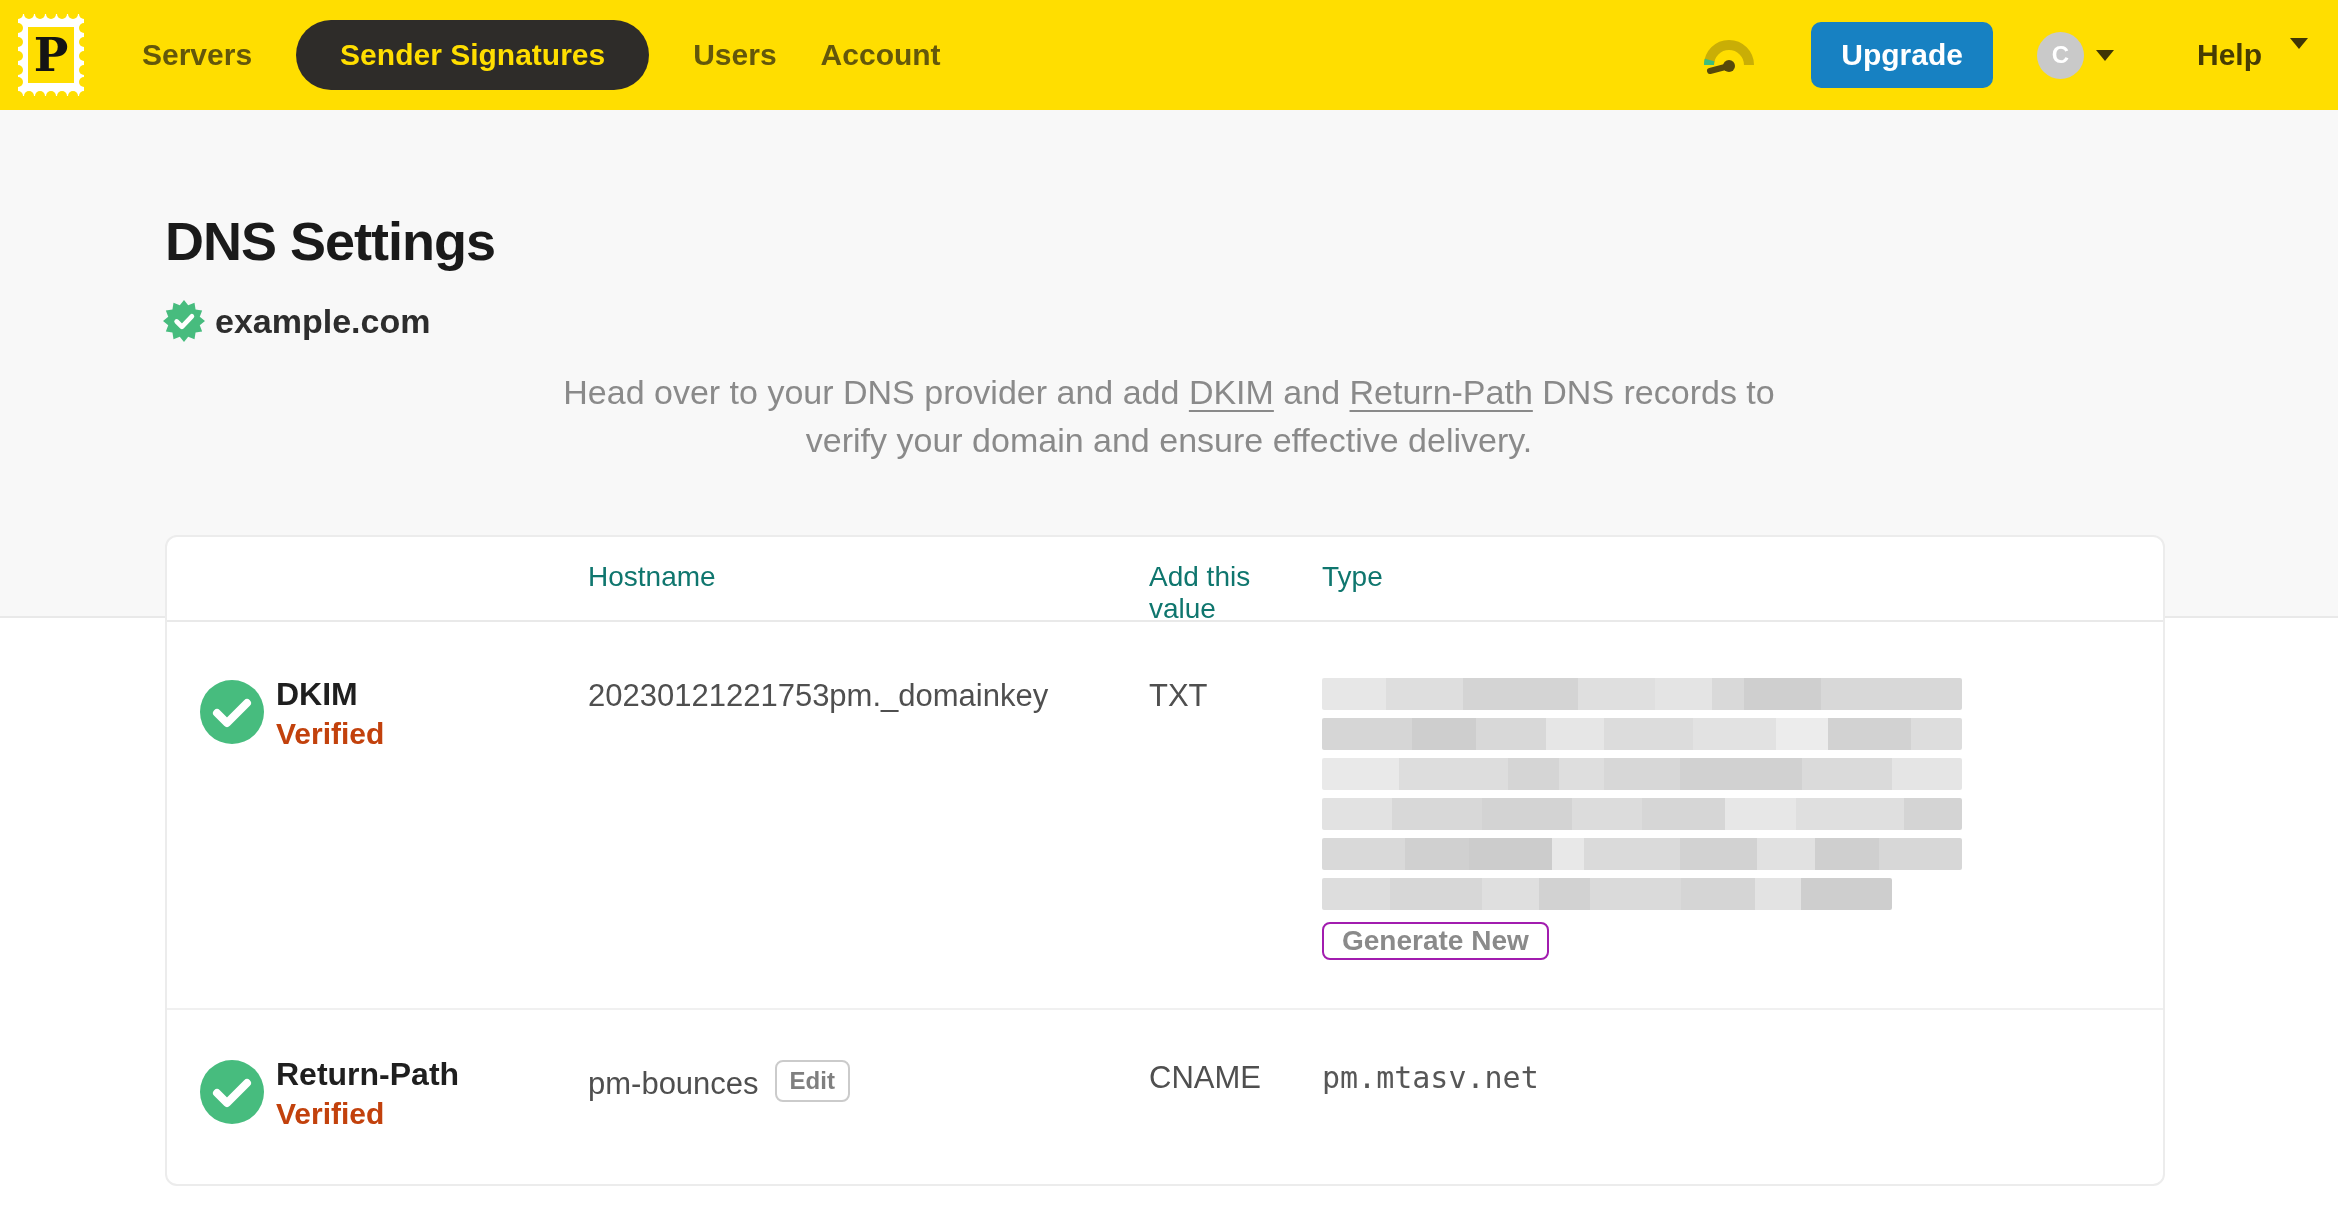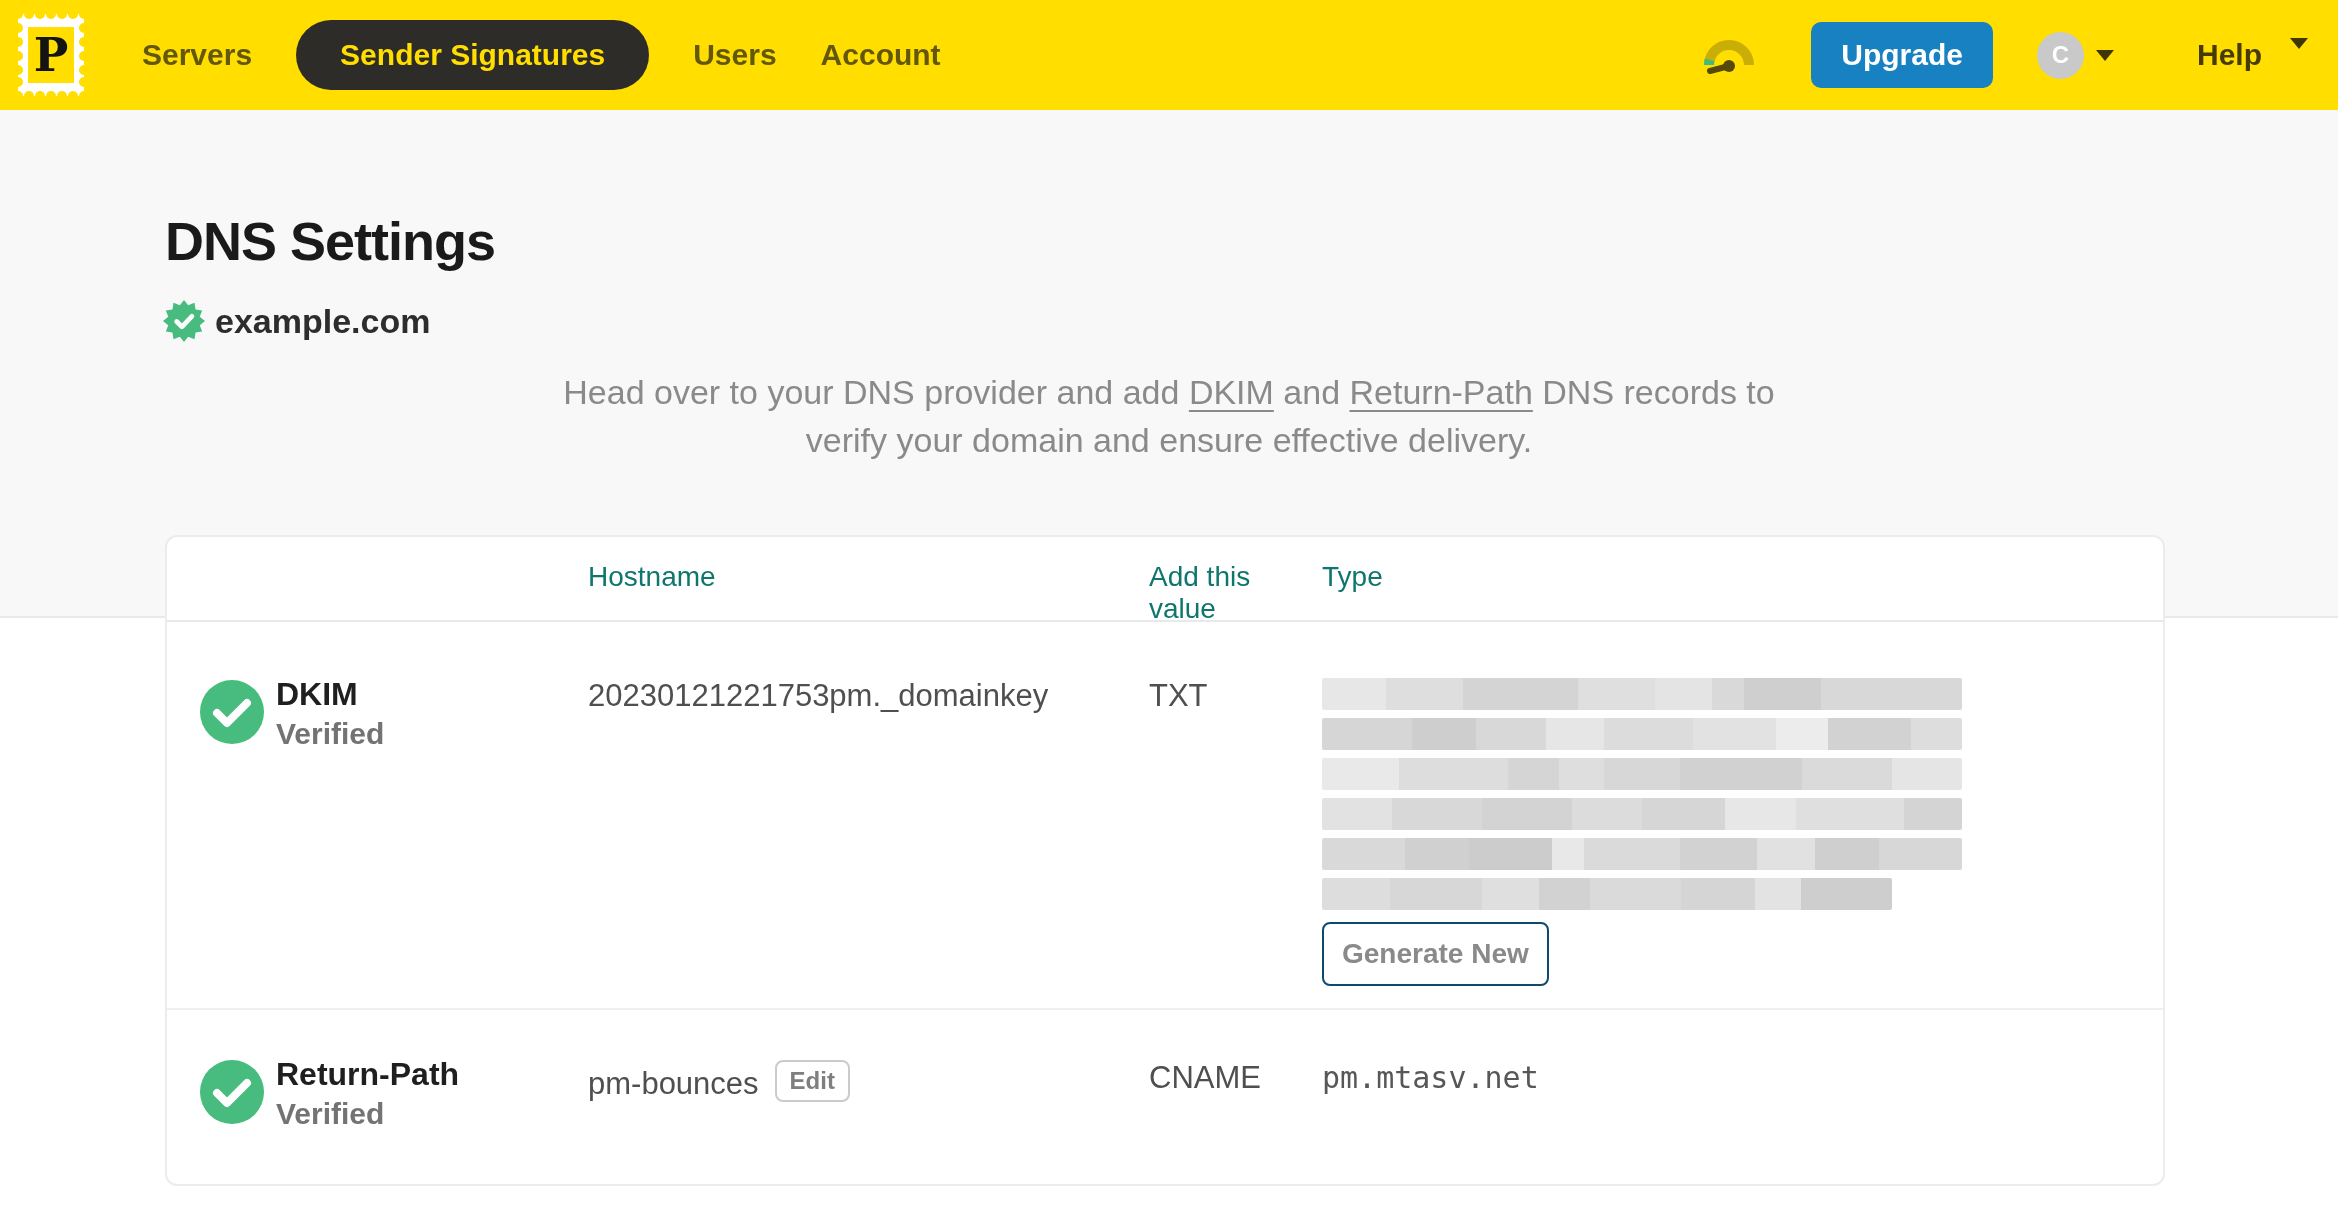--- a/index.html
+++ b/index.html
@@ -51,38 +51,38 @@
   .thead { height:85px; border-bottom:2px solid #E9E9E9; }
   .th { padding-top:24px; font-size:28px; color:#0f766e; }
   .row1 { height:388px; border-bottom:2px solid #F0F0F0; }
   .row2 { height:174px; }
   .cell-status { padding-left:33px; display:flex; align-items:flex-start; gap:12px; }
   .row1 .cell-status { padding-top:52px; }
   .row2 .cell-status { padding-top:44px; }
   .check-circle { width:64px; height:64px; border-radius:50%; background:#47BC7E; flex:none;
     display:flex; align-items:center; justify-content:center; margin-top:6px; }
   .rec-name { font-size:32px; font-weight:bold; color:#1f1f1f; line-height:40px; }
-  .rec-status { font-size:30px; font-weight:bold; color:#737373; line-height:40px; }
+  .rec-status { font-size:30px; font-weight:bold; color:#c2410c; line-height:40px; }
   .cell-host { font-size:31px; color:#4f4f4f; }
   .row1 .cell-host, .row1 .cell-type, .row1 .cell-value { padding-top:56px; }
   .row2 .cell-host, .row2 .cell-type, .row2 .cell-value { padding-top:50px; }
   .cell-type { font-size:31px; color:#4f4f4f; }
   .host-flex { display:flex; align-items:flex-end; gap:16px; }
   .edit-btn { background:#ffffff; border:2px solid #cbcbcb; border-radius:8px; color:#7f7f7f;
     font-family:inherit; font-size:24px; font-weight:bold; height:42px; padding:0 13px; cursor:pointer; }
   .redacted { width:640px; }
   .rl { height:32px; border-radius:2px; margin-bottom:8px; width:640px; }
   .rl1{background:linear-gradient(90deg,#e7e7e7 0 10%,#dedede 10% 22%,#d4d4d4 22% 40%,#dfdfdf 40% 52%,#e4e4e4 52% 61%,#d9d9d9 61% 66%,#cfcfcf 66% 78%,#d8d8d8 78% 100%);}
   .rl2{background:linear-gradient(90deg,#d6d6d6 0 14%,#cecece 14% 24%,#d8d8d8 24% 35%,#e6e6e6 35% 44%,#dcdcdc 44% 58%,#e2e2e2 58% 71%,#ececec 71% 79%,#d2d2d2 79% 92%,#dddddd 92% 100%);}
   .rl3{background:linear-gradient(90deg,#e9e9e9 0 12%,#dddddd 12% 29%,#d5d5d5 29% 37%,#dedede 37% 44%,#d7d7d7 44% 56%,#d1d1d1 56% 75%,#dadada 75% 89%,#e5e5e5 89% 100%);}
   .rl4{background:linear-gradient(90deg,#e2e2e2 0 11%,#d8d8d8 11% 25%,#d3d3d3 25% 39%,#dcdcdc 39% 50%,#d6d6d6 50% 63%,#e7e7e7 63% 74%,#dfdfdf 74% 91%,#d4d4d4 91% 100%);}
   .rl5{background:linear-gradient(90deg,#d9d9d9 0 13%,#d0d0d0 13% 23%,#cccccc 23% 36%,#e8e8e8 36% 41%,#dadada 41% 56%,#d2d2d2 56% 68%,#e1e1e1 68% 77%,#cfcfcf 77% 87%,#d7d7d7 87% 100%);}
   .rl6{background:linear-gradient(90deg,#dddddd 0 12%,#d7d7d7 12% 28%,#dfdfdf 28% 38%,#d2d2d2 38% 47%,#dadada 47% 63%,#d5d5d5 63% 76%,#e3e3e3 76% 84%,#cecece 84% 100%); width:570px;}
-  .gen-btn { margin-top:4px; background:#ffffff; border:2px solid #0c4a6e; border-radius:8px;
-    color:#8a8a8a; font-family:inherit; font-size:28px; font-weight:bold; height:64px;
+  .gen-btn { margin-top:4px; background:#ffffff; border:2px solid #a21caf; border-radius:8px;
+    color:#8a8a8a; font-family:inherit; font-size:28px; font-weight:bold; height:38px;
     padding:0 18px; cursor:pointer; }
   .mono-val { font-family:"DejaVu Sans Mono","Liberation Mono",monospace; font-size:30px; color:#575757; }
 </style>
 </head>
 <body>
 
 <div class="page">
 
   <div class="navbar">
     <div class="logo">

